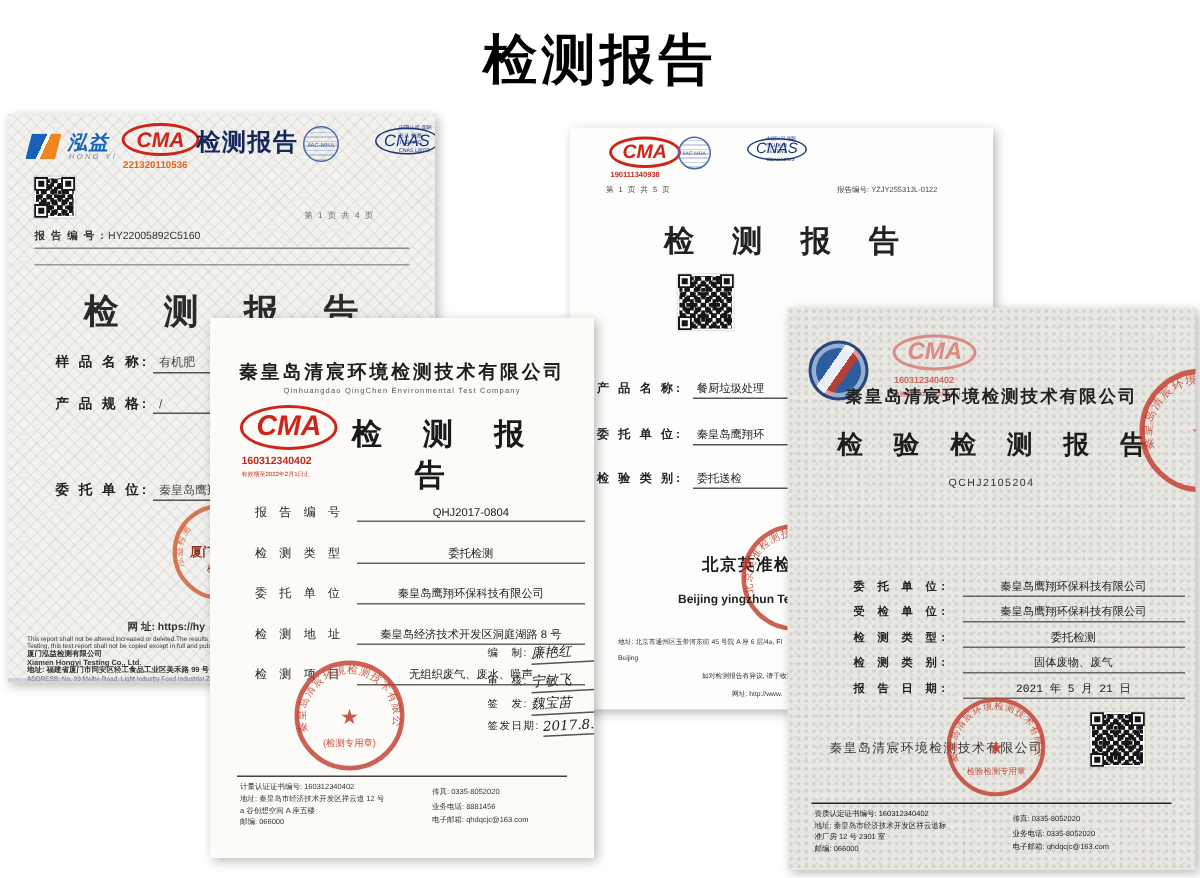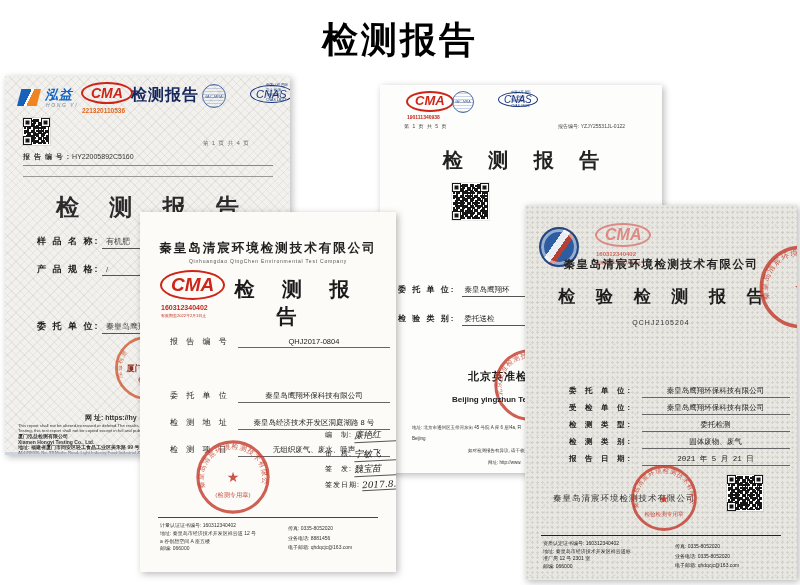--- a/index.html
+++ b/index.html
@@ -223,20 +223,24 @@
   <span class="d3-page">第 1 页 共 5 页</span>
   <span class="d3-repno">报告编号: YZJY25531JL-0122</span>
   <div class="d3-big">检 测 报 告</div>
   <div class="qr d3-qr">
     <span class="qr-pat"></span>
     <span class="fp tl"></span>
       <span class="fp tr"></span>
       <span class="fp bl"></span>
   </div>
 
+  <div class="d3-f d3-f1">
+    <span class="flabel">产 品 名 称:</span>
+    <span class="fval">餐厨垃圾处理</span>
+  </div>
   <div class="d3-f d3-f2">
     <span class="flabel">委 托 单 位:</span>
     <span class="fval">秦皇岛鹰翔环</span>
   </div>
   <div class="d3-f d3-f3">
     <span class="flabel">检 验 类 别:</span>
     <span class="fval">委托送检</span>
   </div>
 
   <div class="d3-company">北京英准检测技</div>
@@ -257,20 +261,24 @@
   <div class="d2-company">秦皇岛清宸环境检测技术有限公司</div>
   <div class="d2-en">Qinhuangdao QingChen Environmental Test Company</div>
   <span class="cma d2-cma">CMA</span>
   <span class="d2-cma-no">160312340402</span>
   <span class="d2-cma-note">有效期至2022年2月1日止</span>
   <div class="d2-big">检 测 报 告</div>
 
   <div class="d2-f d2-f1">
     <span class="flabel">报 告 编 号</span>
     <span class="fval">QHJ2017-0804</span>
+  </div>
+  <div class="d2-f d2-f2">
+    <span class="flabel">检 测 类 型</span>
+    <span class="fval">委托检测</span>
   </div>
   <div class="d2-f d2-f3">
     <span class="flabel">委 托 单 位</span>
     <span class="fval">秦皇岛鹰翔环保科技有限公司</span>
   </div>
   <div class="d2-f d2-f4">
     <span class="flabel">检 测 地 址</span>
     <span class="fval">秦皇岛经济技术开发区洞庭湖路 8 号</span>
   </div>
   <div class="d2-f d2-f5">

